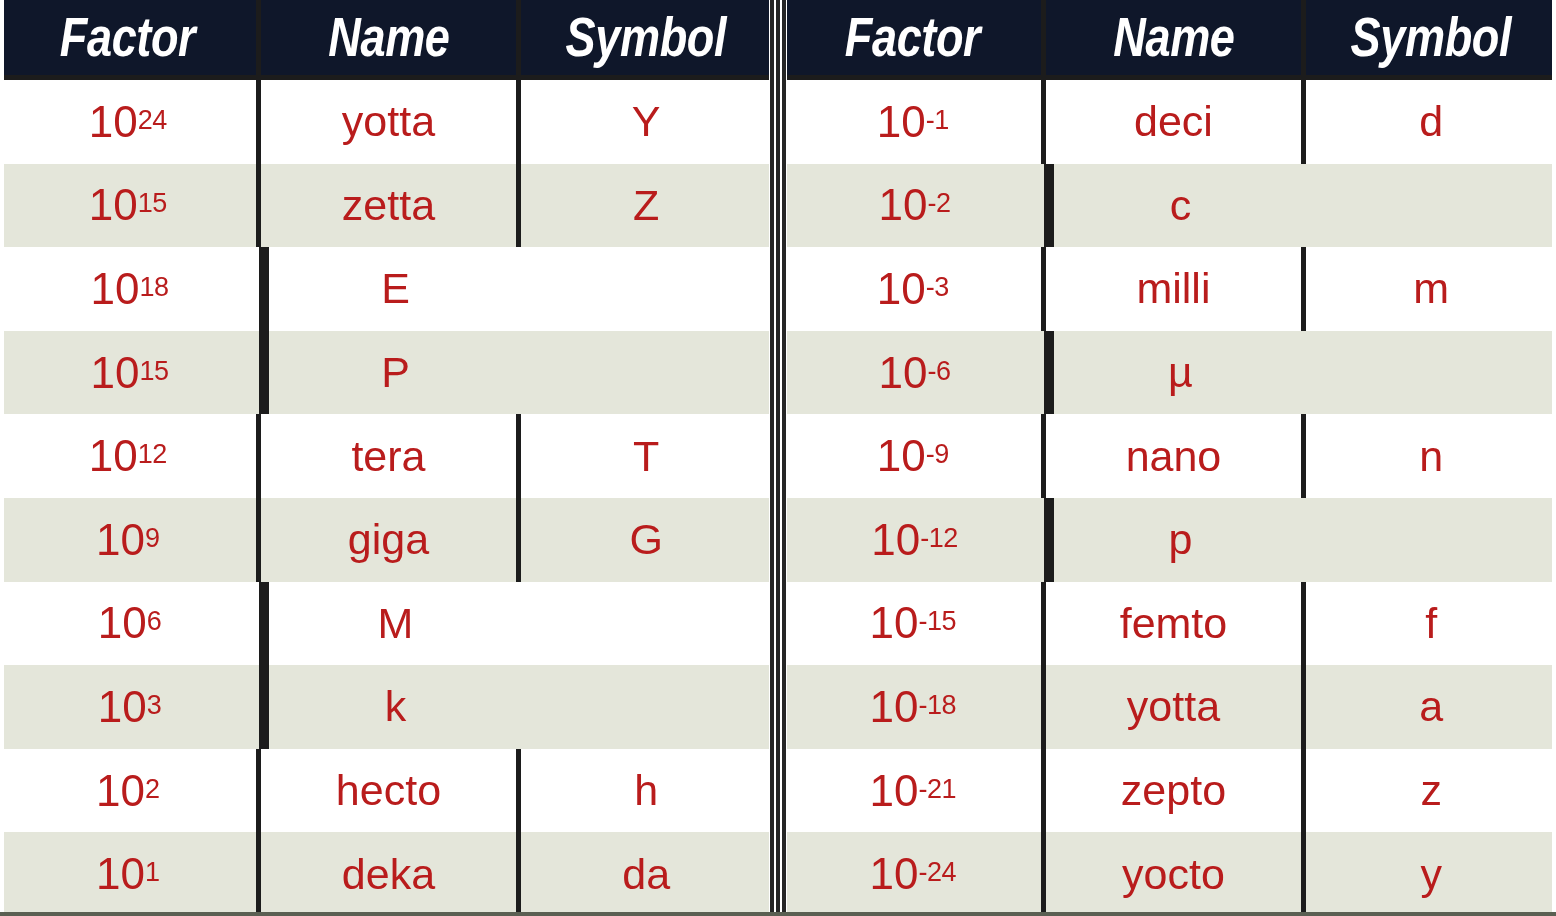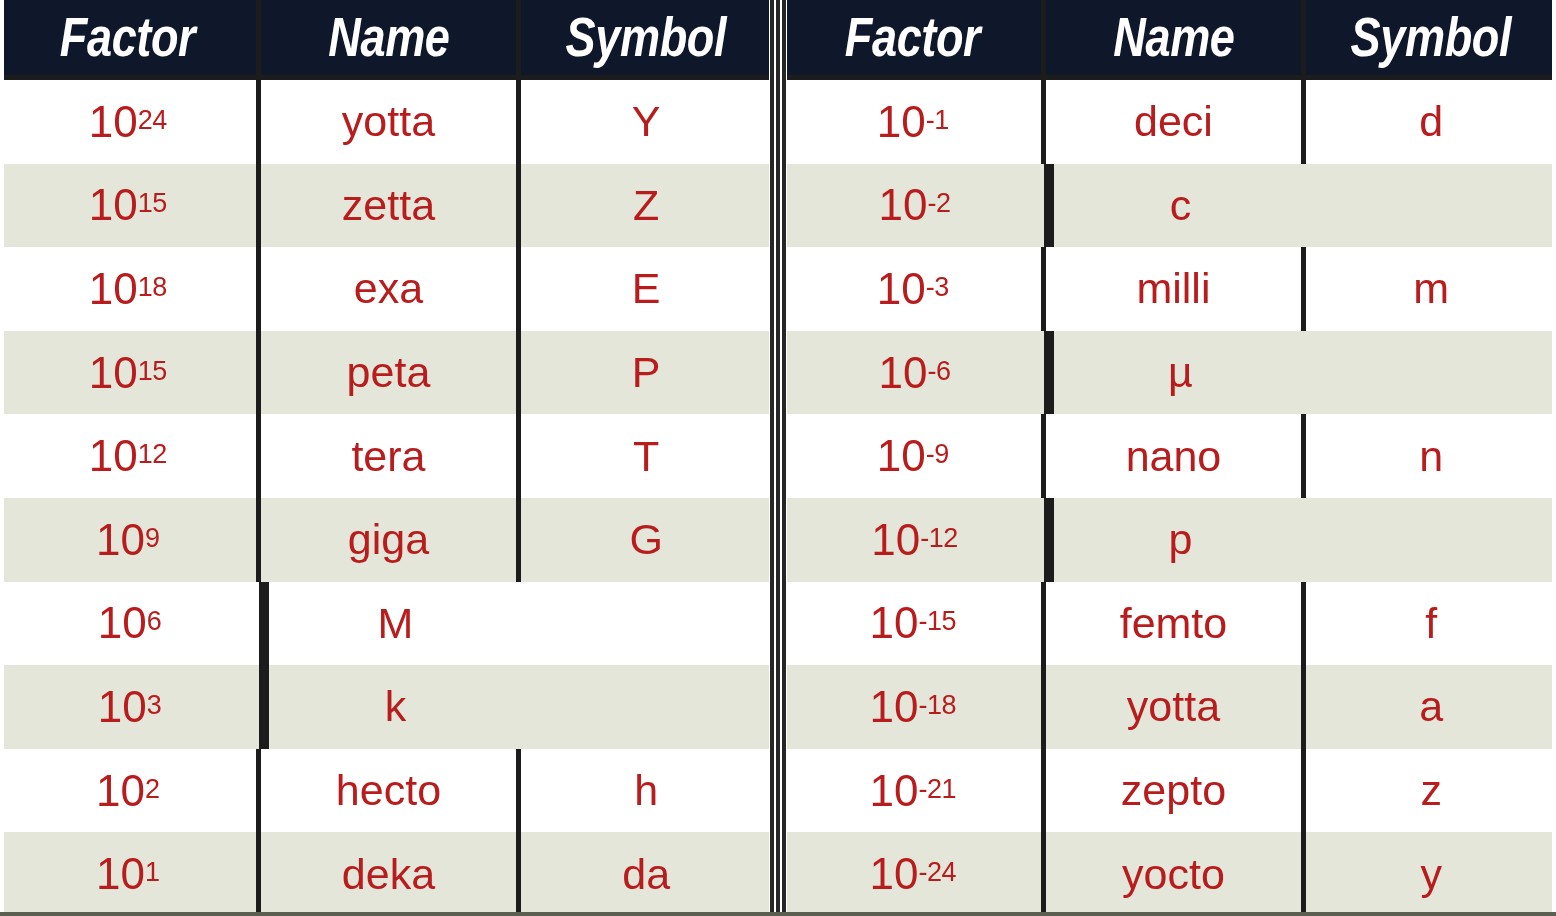--- a/index.html
+++ b/index.html
@@ -192,31 +192,29 @@
           <div class="data-cell cell-name">zetta</div>
           <div class="vrule-body"></div>
           <div class="data-cell cell-symbol">Z</div>
         </div>
         <div class="data-row">
           <div class="data-cell cell-factor">
             <span class="base">10</span>
             <sup class="exp">18</sup>
           </div>
           <div class="vrule-body"></div>
-          <div class="data-cell cell-name">exa</div>
           <div class="vrule-body"></div>
           <div class="data-cell cell-symbol">E</div>
         </div>
         <div class="data-row striped">
           <div class="data-cell cell-factor">
             <span class="base">10</span>
             <sup class="exp">15</sup>
           </div>
           <div class="vrule-body"></div>
-          <div class="data-cell cell-name">peta</div>
           <div class="vrule-body"></div>
           <div class="data-cell cell-symbol">P</div>
         </div>
         <div class="data-row">
           <div class="data-cell cell-factor">
             <span class="base">10</span>
             <sup class="exp">12</sup>
           </div>
           <div class="vrule-body"></div>
           <div class="data-cell cell-name">tera</div>

